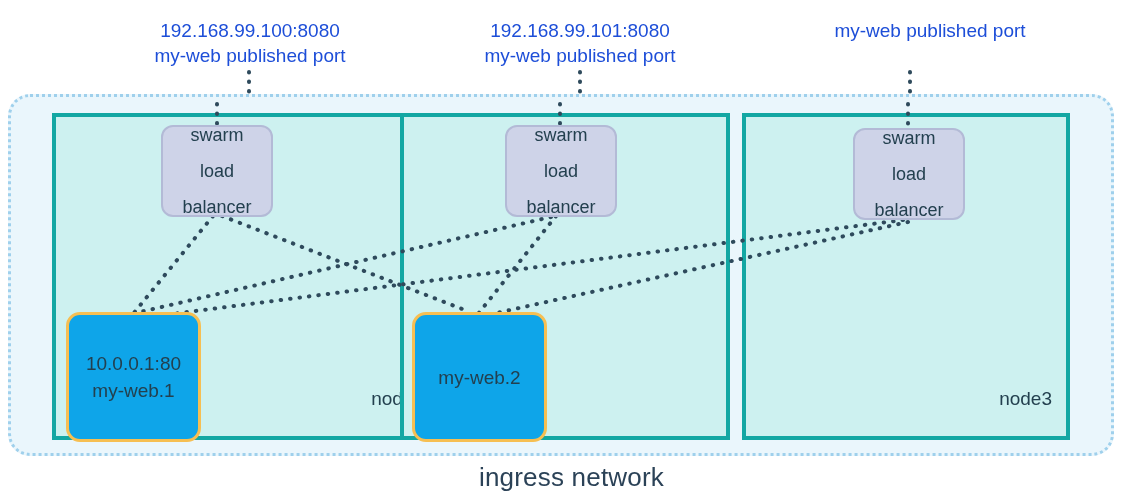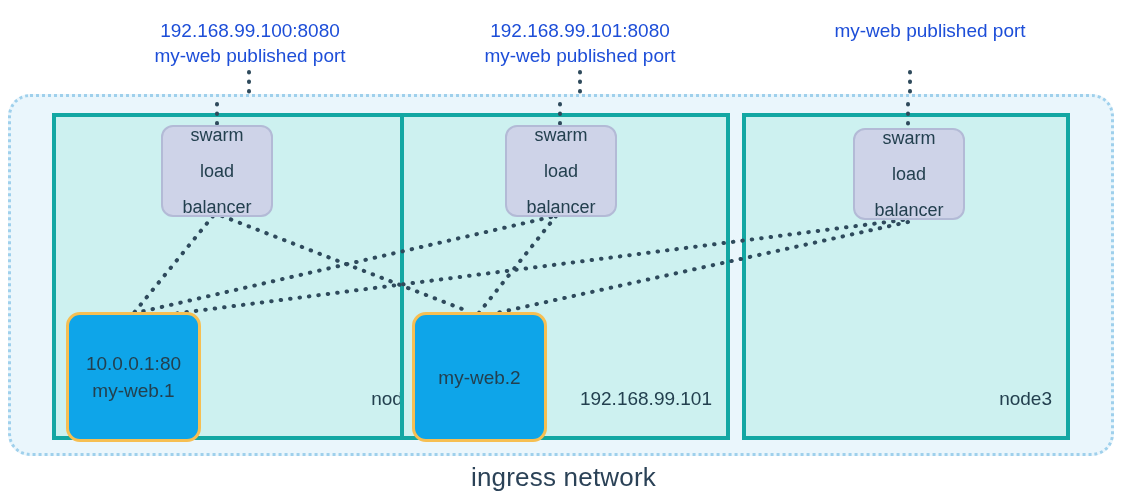--- a/index.html
+++ b/index.html
@@ -38,21 +38,21 @@
     top: 94px;
     width: 1106px;
     height: 362px;
     box-sizing: border-box;
     background: #eaf6fc;
     border: 3px dotted #9fd0ec;
     border-radius: 22px;
   }
   .ingress-caption {
     position: absolute;
-    left: 8px;
+    left: 16px;
     top: 462px;
     width: 1111px;
     text-align: center;
     color: #2b4257;
     font-size: 26px;
     letter-spacing: 0.2px;
   }
 
   
   .node-box {
@@ -161,21 +161,20 @@
   <div class="ingress-box"></div>
 
   <div class="node-box" style="left:52px; width:390px;">
     <div class="node-meta">
       <span class="nm-name">node1</span>
     </div>
   </div>
 
   <div class="node-box" style="left:400px; width:330px;">
     <div class="node-meta">
-      <span class="nm-ip">192.168.99.101</span>
     </div>
   </div>
 
   <div class="node-box" style="left:742px; width:328px;">
     <div class="node-meta">
       <span class="nm-name">node3</span>
     </div>
   </div>
 
   <svg class="overlay" viewBox="0 0 1129 503">

